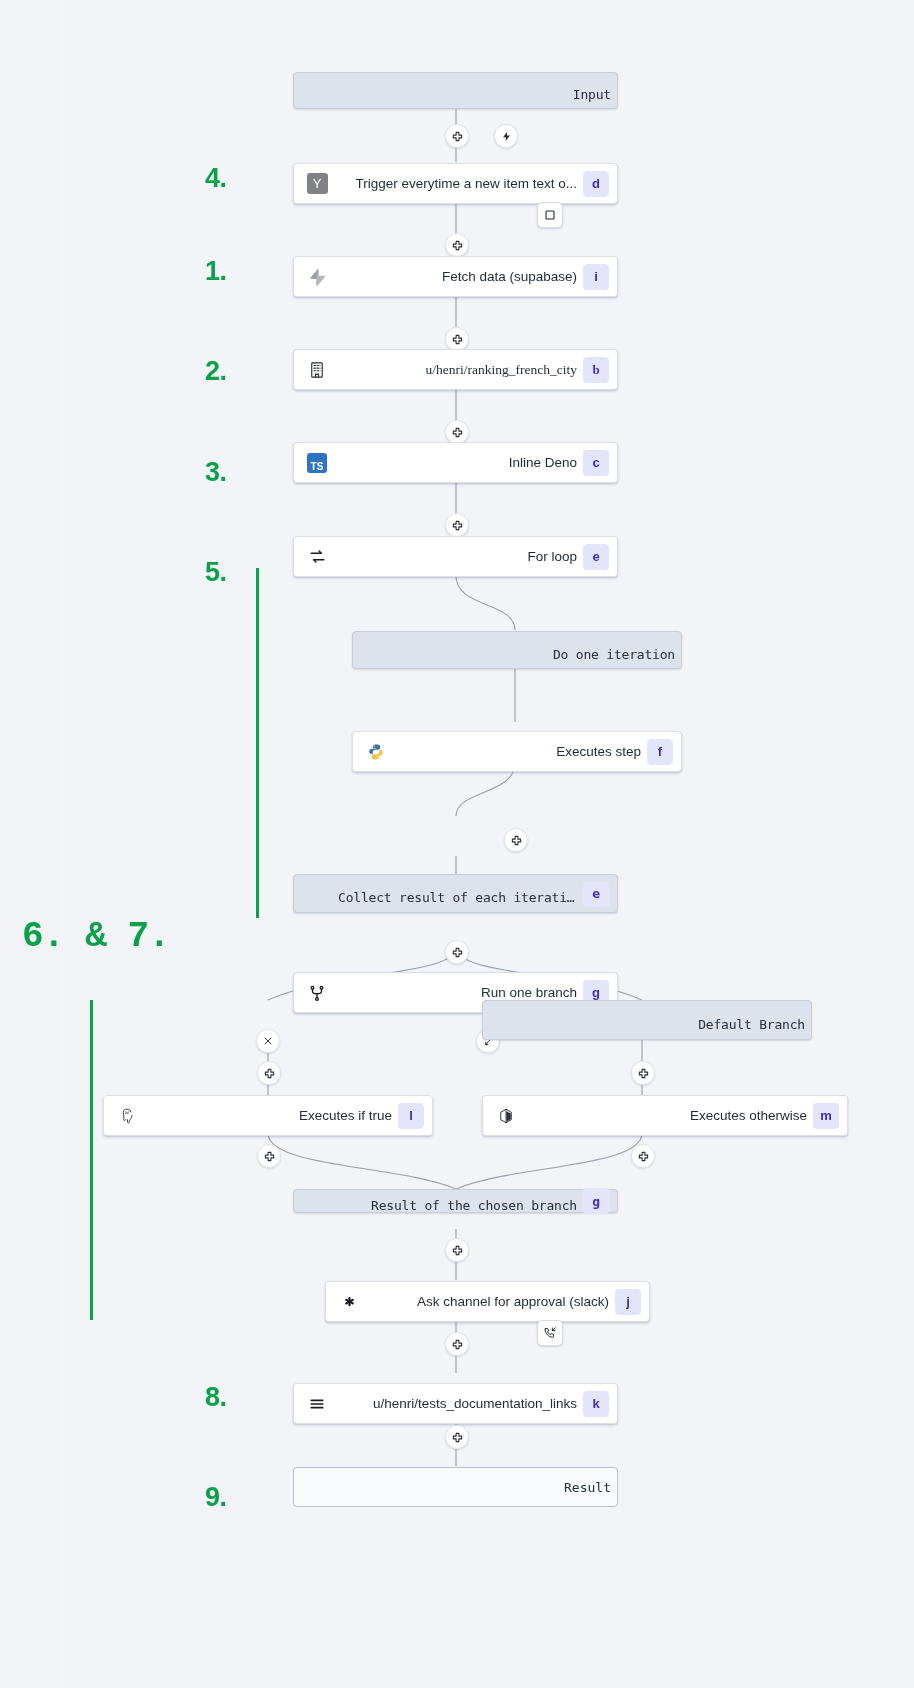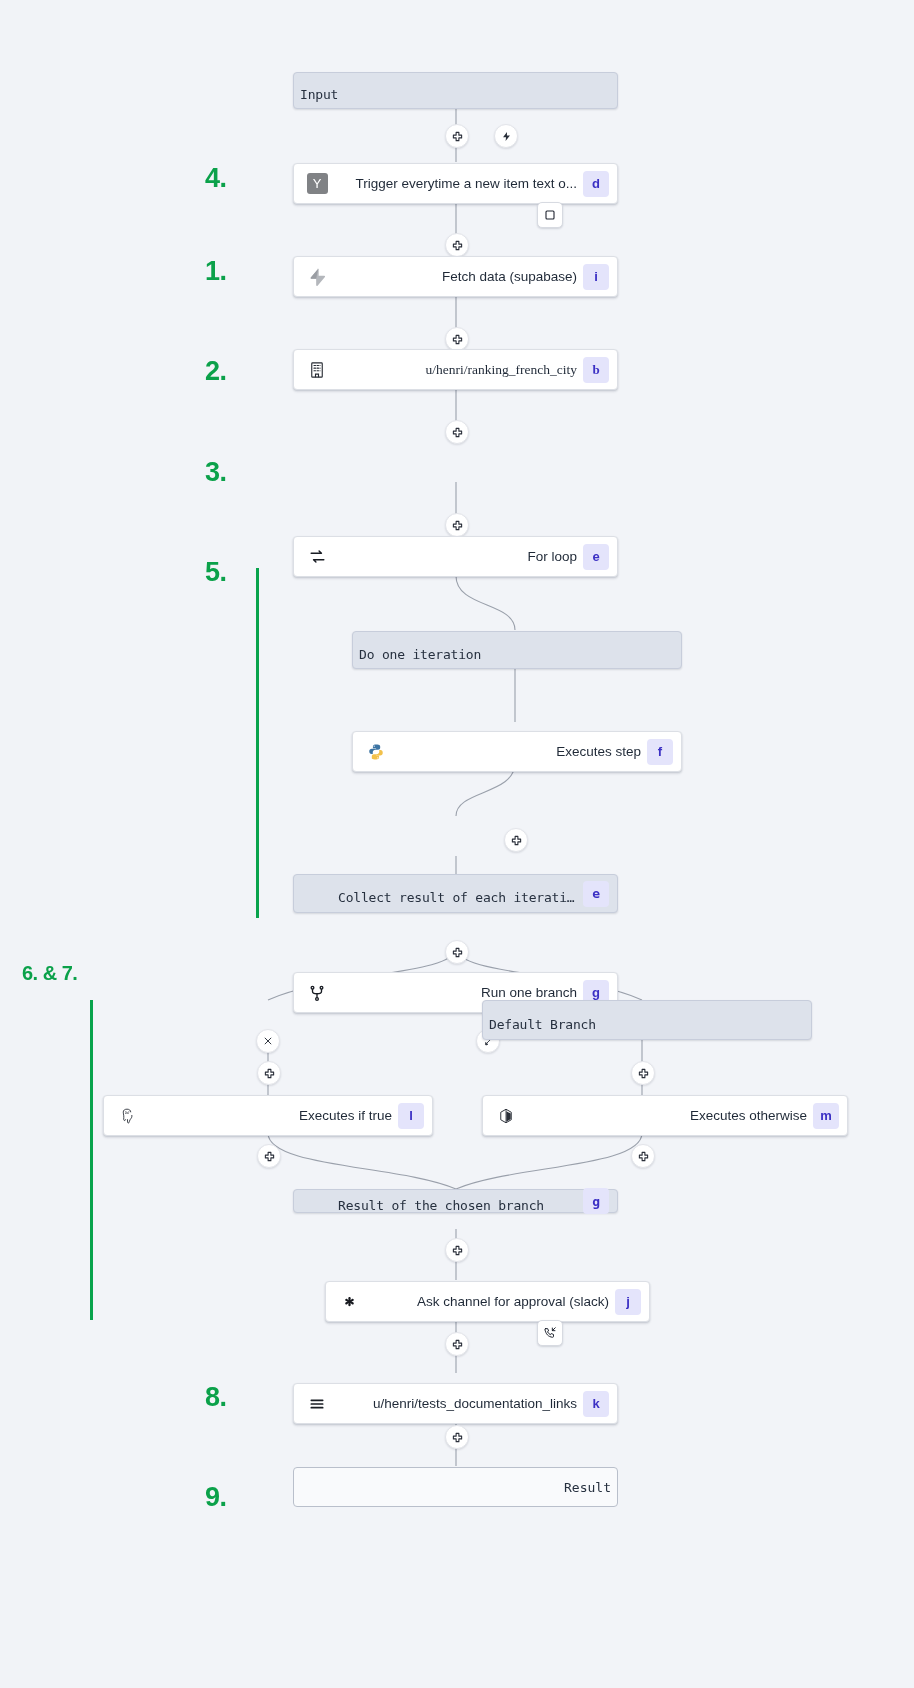--- a/index.html
+++ b/index.html
@@ -83,21 +83,21 @@
   
   .node.virtual {
     background: #dde2eb;
     border: 1px solid #c7cddb;
     box-shadow: 0 1px 2px rgba(25,35,60,.14);
     font-family: "DejaVu Sans Mono", monospace;
     font-size: 13px;
     color: #26303f;
     letter-spacing: -0.2px;
   }
-  .node.virtual .label { text-align: left; margin-top: 8px; }
+  .node.virtual .label { text-align: right; margin-top: 8px; }
   
   .node.endpoint {
     background: rgba(255,255,255,0.55);
     border: 1px solid #b9bfcb;
     font-family: "DejaVu Sans Mono", monospace;
     font-size: 13px;
     color: #26303f;
   }
   .node.two-line { flex-direction: column; justify-content: center; }
   .node.two-line .label { line-height: 1.45; }
@@ -203,21 +203,21 @@
 
       <path d="M456,1414 L456,1466"></path>
     </g>
   </svg>
 
   <div class="step-num" style="left:205px; top:163px;">4.</div>
   <div class="step-num" style="left:205px; top:256px;">1.</div>
   <div class="step-num" style="left:205px; top:356px;">2.</div>
   <div class="step-num" style="left:205px; top:457px;">3.</div>
   <div class="step-num" style="left:205px; top:557px;">5.</div>
-  <div class="step-num" style="left:22px; top:962px; font-size:20px;">6. &amp; 7.</div>
+  <div class="step-num" style="left:22px; top:916px; font-size:36px;font-family:Liberation Mono, monospace;">6. &amp; 7.</div>
   <div class="step-num" style="left:205px; top:1382px;">8.</div>
   <div class="step-num" style="left:205px; top:1482px;">9.</div>
 
   <div class="bracket" style="left:256px; top:568px; height:350px;"></div>
   <div class="bracket" style="left:90px;  top:1000px; height:320px;"></div>
 
   <div class="node virtual" style="left:293px; top:72px; width:325px; height:37px;">
     <span class="label">Input</span>
   </div>
 
@@ -279,20 +279,27 @@
     <span class="label">u/henri/ranking_french_city</span>
     <span class="badge">b</span>
   </div>
 
   <div class="handle" style="left:445px; top:420px;">
     <svg width="11" height="11" viewBox="0 0 24 24" fill="none" stroke="currentColor" stroke-width="2.4" stroke-linecap="round" stroke-linejoin="round">
         <path d="M9 3h6v6h6v6h-6v6H9v-6H3V9h6z"></path>
       </svg>
   </div>
 
+  <div class="node module" style="left:293px; top:442px; width:325px; height:41px;">
+    <span class="icon">
+        <span class="ic-ts">TS</span>
+      </span>
+    <span class="label">Inline Deno</span>
+    <span class="badge">c</span>
+  </div>
 
   <div class="handle" style="left:445px; top:513px;">
     <svg width="11" height="11" viewBox="0 0 24 24" fill="none" stroke="currentColor" stroke-width="2.4" stroke-linecap="round" stroke-linejoin="round">
         <path d="M9 3h6v6h6v6h-6v6H9v-6H3V9h6z"></path>
       </svg>
   </div>
 
   <div class="node module" style="left:293px; top:536px; width:325px; height:41px;">
     <span class="icon">
       <svg width="19" height="19" viewBox="0 0 24 24" fill="none" stroke="#181c23" stroke-width="1.8" stroke-linecap="round" stroke-linejoin="round">

